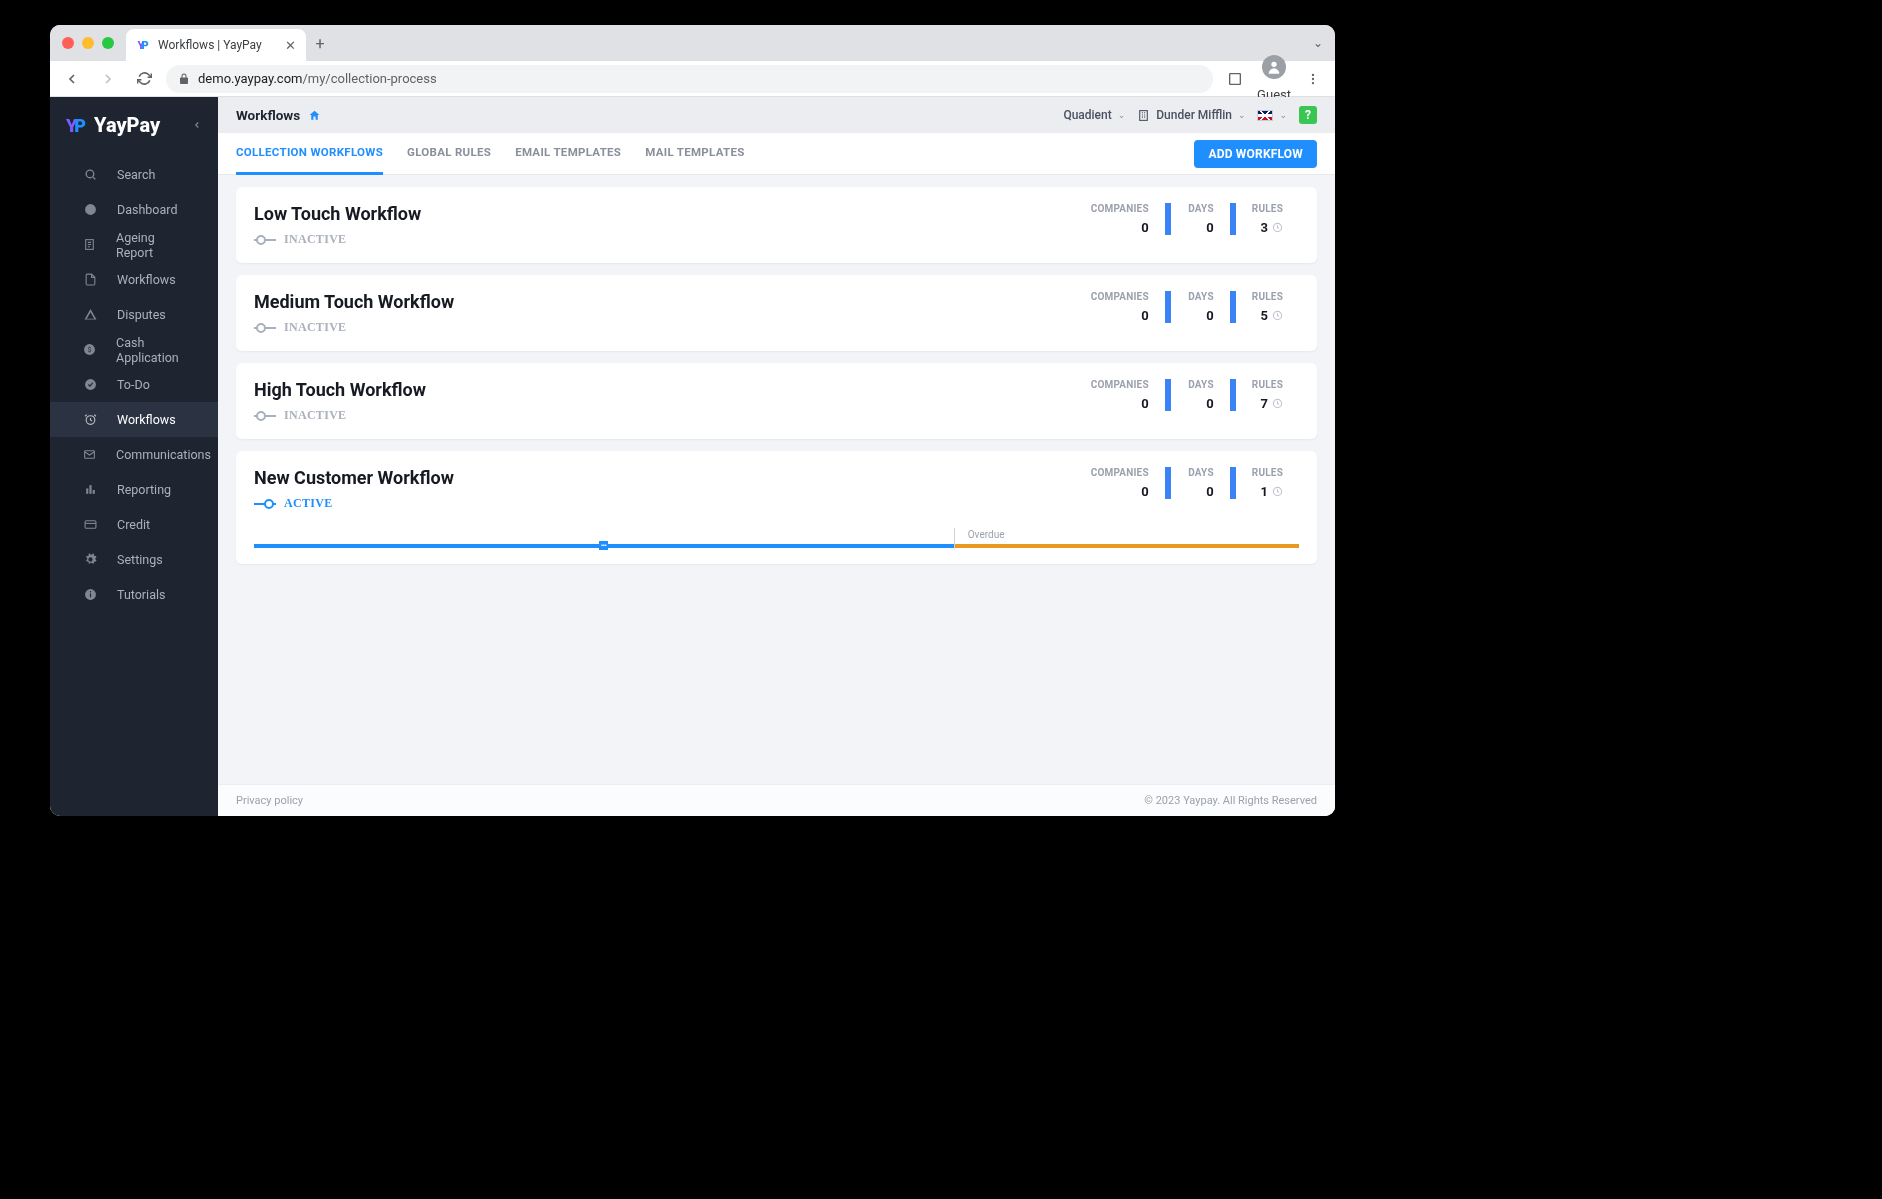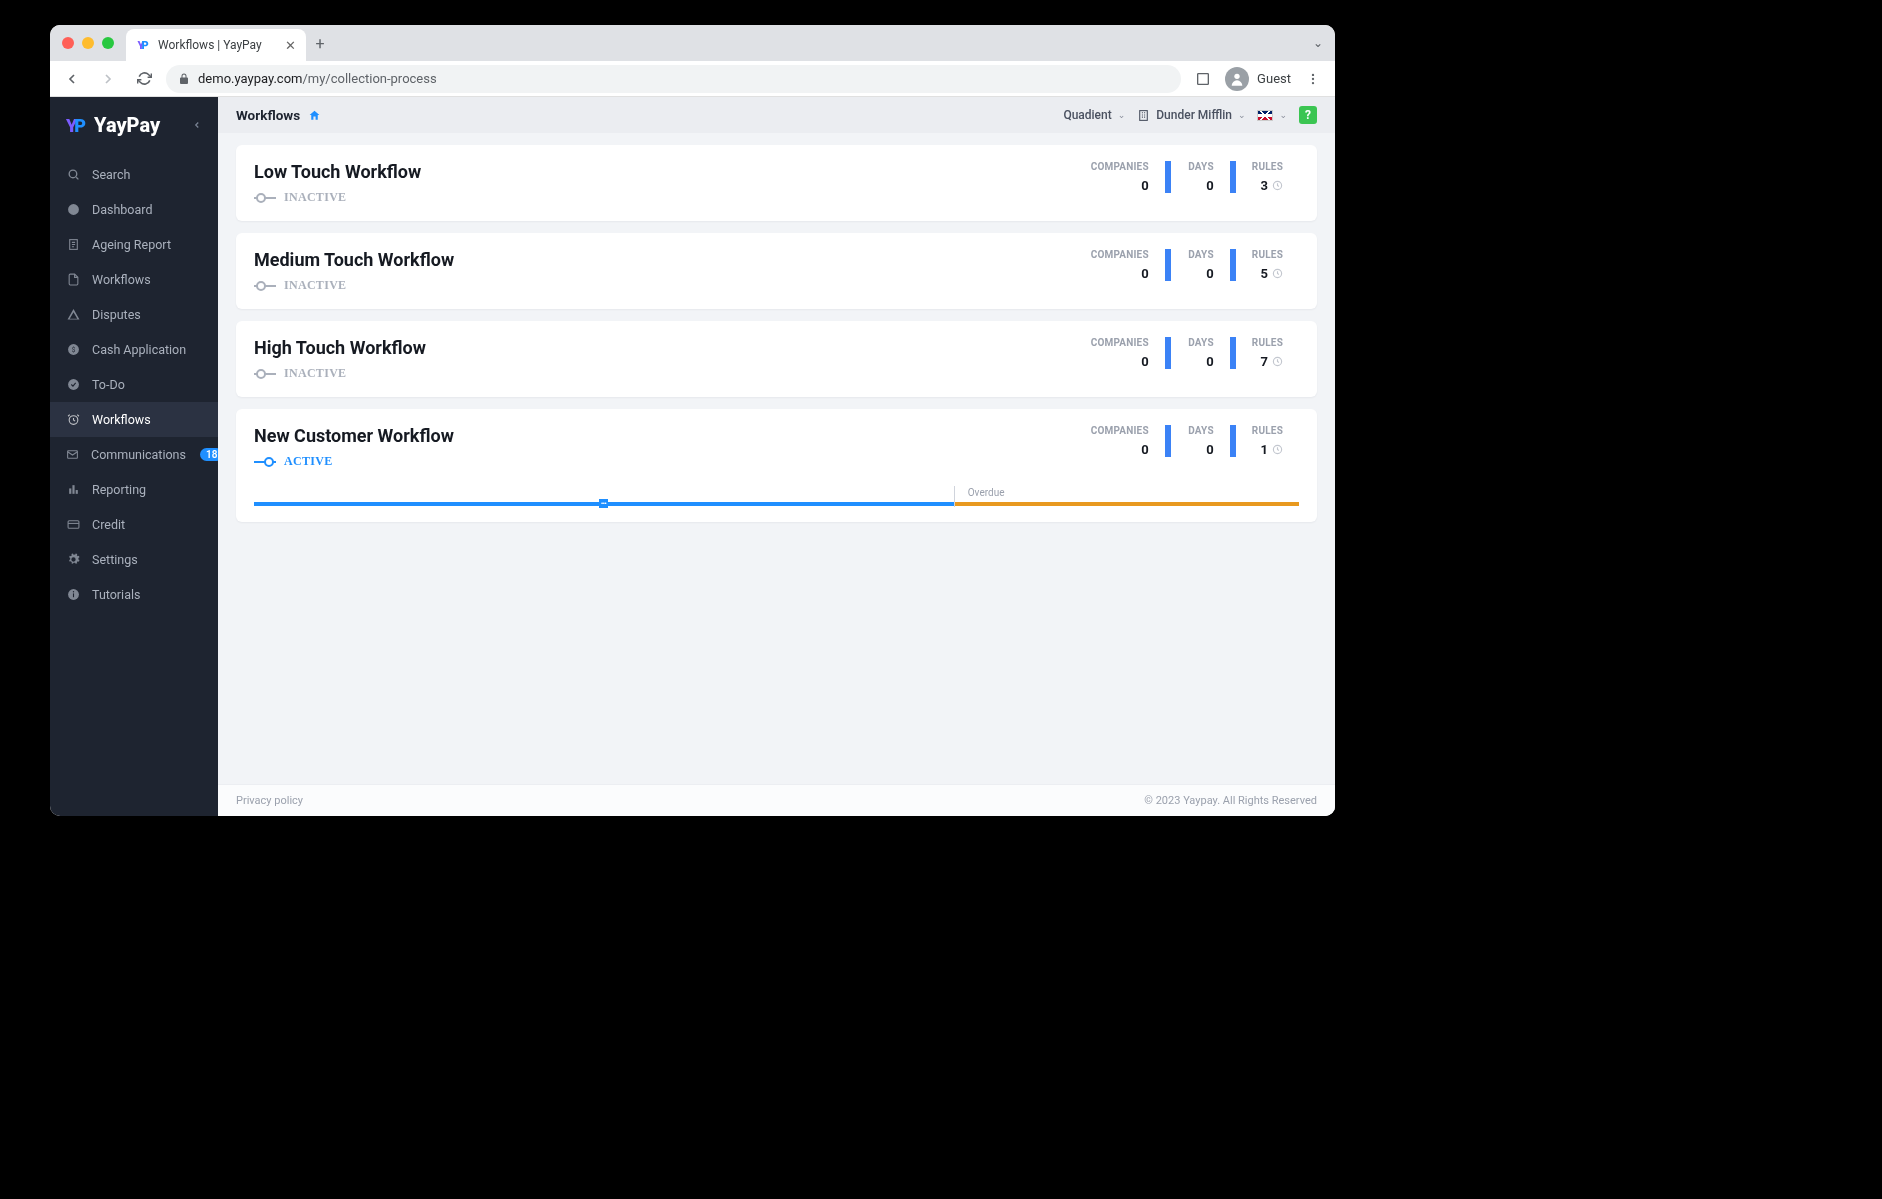--- a/index.html
+++ b/index.html
@@ -19,35 +19,35 @@
 .min-arrow { margin-left: auto; margin-right: 12px; color: #5f6368; font-size: 12px; }
 
 .chrome-nav { background: #fff; height: 36px; display: flex; align-items: center; padding: 0 8px; gap: 8px; border-bottom: 1px solid #e0e0e0; }
 .nav-btn { width: 28px; height: 28px; display: flex; align-items: center; justify-content: center; color: #5f6368; cursor: pointer; border-radius: 50%; }
 .nav-btn.disabled { color: #bdc1c6; }
 .url-bar { flex: 1; background: #f1f3f4; border-radius: 14px; height: 28px; display: flex; align-items: center; padding: 0 12px; gap: 8px; font-size: 13px; color: #202124; }
 .url-lock { color: #5f6368; font-size: 11px; }
 .url-domain { color: #202124; }
 .url-path { color: #5f6368; }
 .chrome-right { display: flex; align-items: center; gap: 8px; }
-.guest-chip { display: flex; align-items: center; gap: 8px; font-size: 13px; color: #3c4043; }
+.guest-chip { display: flex; align-items: center; gap: 8px; font-size: 13px; color: #3c4043; flex-direction: column; }
 .guest-avatar { width: 24px; height: 24px; border-radius: 50%; background: #9aa0a6; display: flex; align-items: center; justify-content: center; color: #fff; }
 
 
 .app { flex: 1; display: flex; overflow: hidden; }
 .sidebar { width: 168px; background: #1e2430; color: #aab1bd; display: flex; flex-direction: column; }
 .brand { height: 56px; display: flex; align-items: center; padding: 0 16px; gap: 8px; }
 .brand-logo { font-size: 20px; font-weight: 800; color: #fff; }
 .brand-yp { display: flex; }
 .yp-y { color: #7b5cff; font-weight: 900; font-size: 18px; }
 .yp-p { color: #1f8fff; font-weight: 900; font-size: 18px; margin-left: -3px; }
 .collapse-btn { margin-left: auto; color: #7a8394; font-size: 11px; cursor: pointer; }
 
 .nav-list { display: flex; flex-direction: column; padding-top: 4px; }
-.nav-item { display: flex; align-items: center; gap: 12px; height: 35px; padding: 0 16px; font-size: 12.5px; color: #aab1bd; cursor: pointer; }
+.nav-item { display: flex; align-items: center; gap: 20px; height: 35px; padding: 0 33px; font-size: 12.5px; color: #aab1bd; cursor: pointer; }
 .nav-item.active { background: #2b3242; color: #fff; }
 .nav-icon { width: 14px; height: 14px; display: flex; align-items: center; justify-content: center; opacity: 0.7; }
 .nav-badge { background: #1f8fff; color: #fff; font-size: 10px; padding: 1px 6px; border-radius: 9px; font-weight: 600; margin-left: 2px; }
 
 .main { flex: 1; background: #f2f4f7; display: flex; flex-direction: column; overflow: hidden; }
 .topbar { background: #ebedf1; height: 36px; display: flex; align-items: center; padding: 0 18px; font-size: 13.5px; font-weight: 700; color: #1e2430; }
 .home-icon { margin-left: 8px; color: #1f8fff; font-size: 13px; cursor: pointer; }
 .top-right { margin-left: auto; display: flex; align-items: center; gap: 12px; font-size: 12px; font-weight: 500; color: #4a5160; }
 .top-pill { display: flex; align-items: center; gap: 6px; cursor: pointer; }
 .chev { font-size: 9px; color: #8a8f9c; }
@@ -330,20 +330,27 @@
             <span class="chev">⌄</span>
           </div>
           <div class="top-pill">
             <span class="flag"></span>
             <span class="chev">⌄</span>
           </div>
           <div class="help-sq">?</div>
         </div>
       </div>
 
+      <div class="tabs-row">
+        <div class="tab-link active">COLLECTION WORKFLOWS</div>
+        <div class="tab-link">GLOBAL RULES</div>
+        <div class="tab-link">EMAIL TEMPLATES</div>
+        <div class="tab-link">MAIL TEMPLATES</div>
+        <div class="add-btn">ADD WORKFLOW</div>
+      </div>
 
       <div class="cards" id="cards">
           <div class="card">
             <div class="card-head">
               <div>
                 <div class="card-title">Low Touch Workflow</div>
                 <div class="status-row">
                   <span class="toggle-icon inactive">
                     <svg width="22" height="12" viewBox="0 0 22 12">
                       <line x1="0" y1="6" x2="22" y2="6" stroke="#aab0bb" stroke-width="2"></line>

